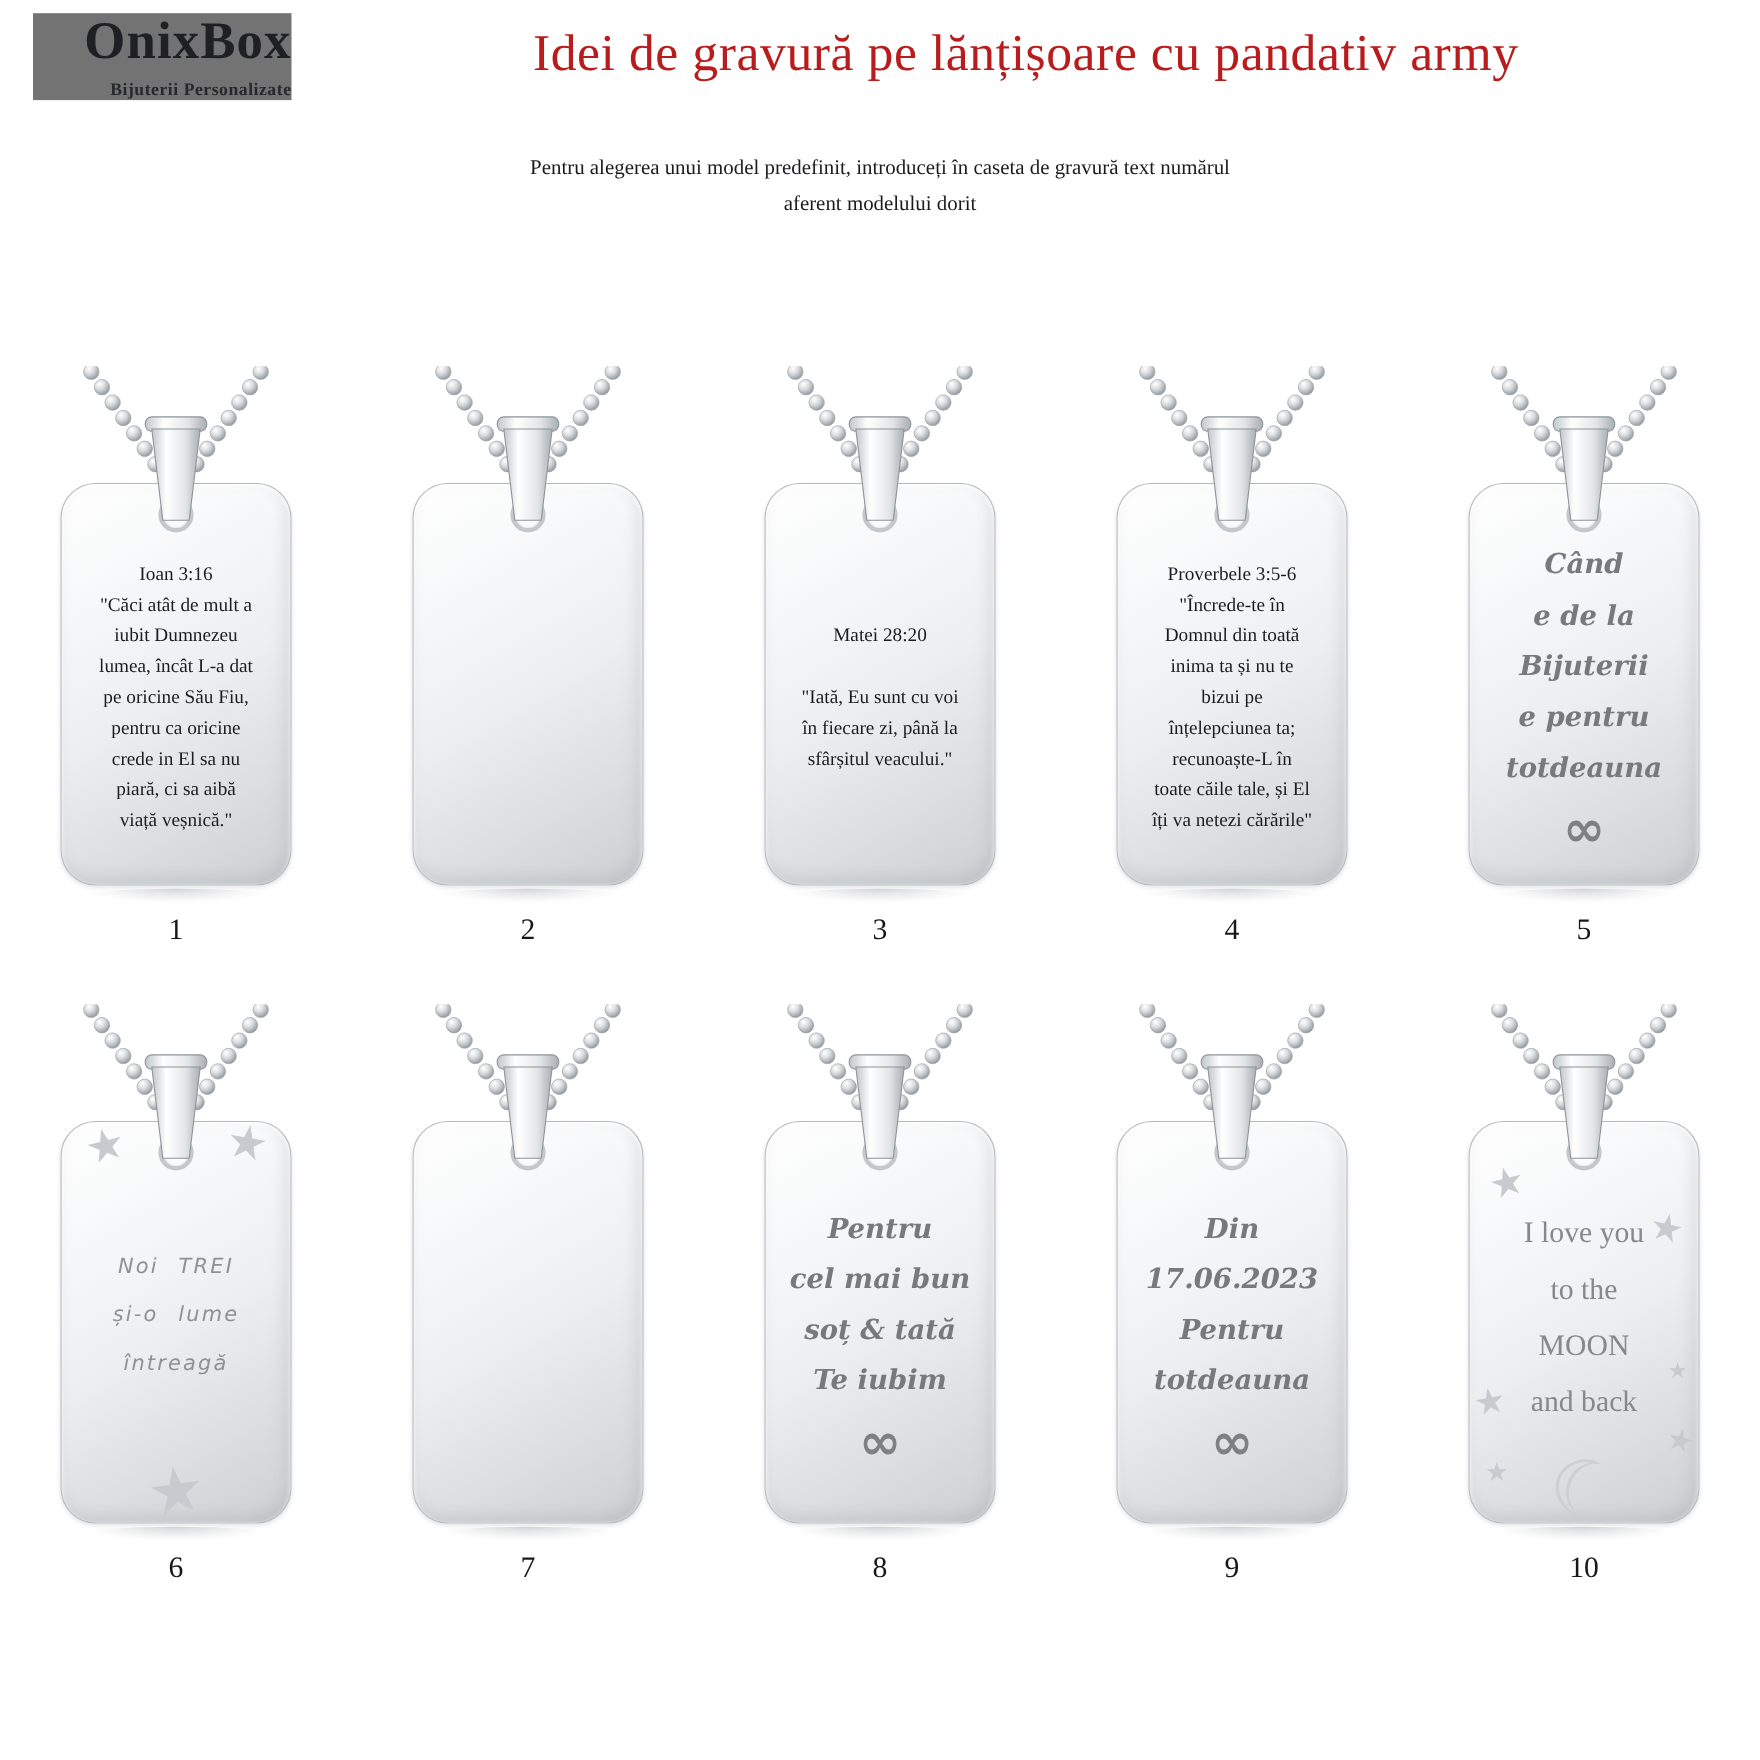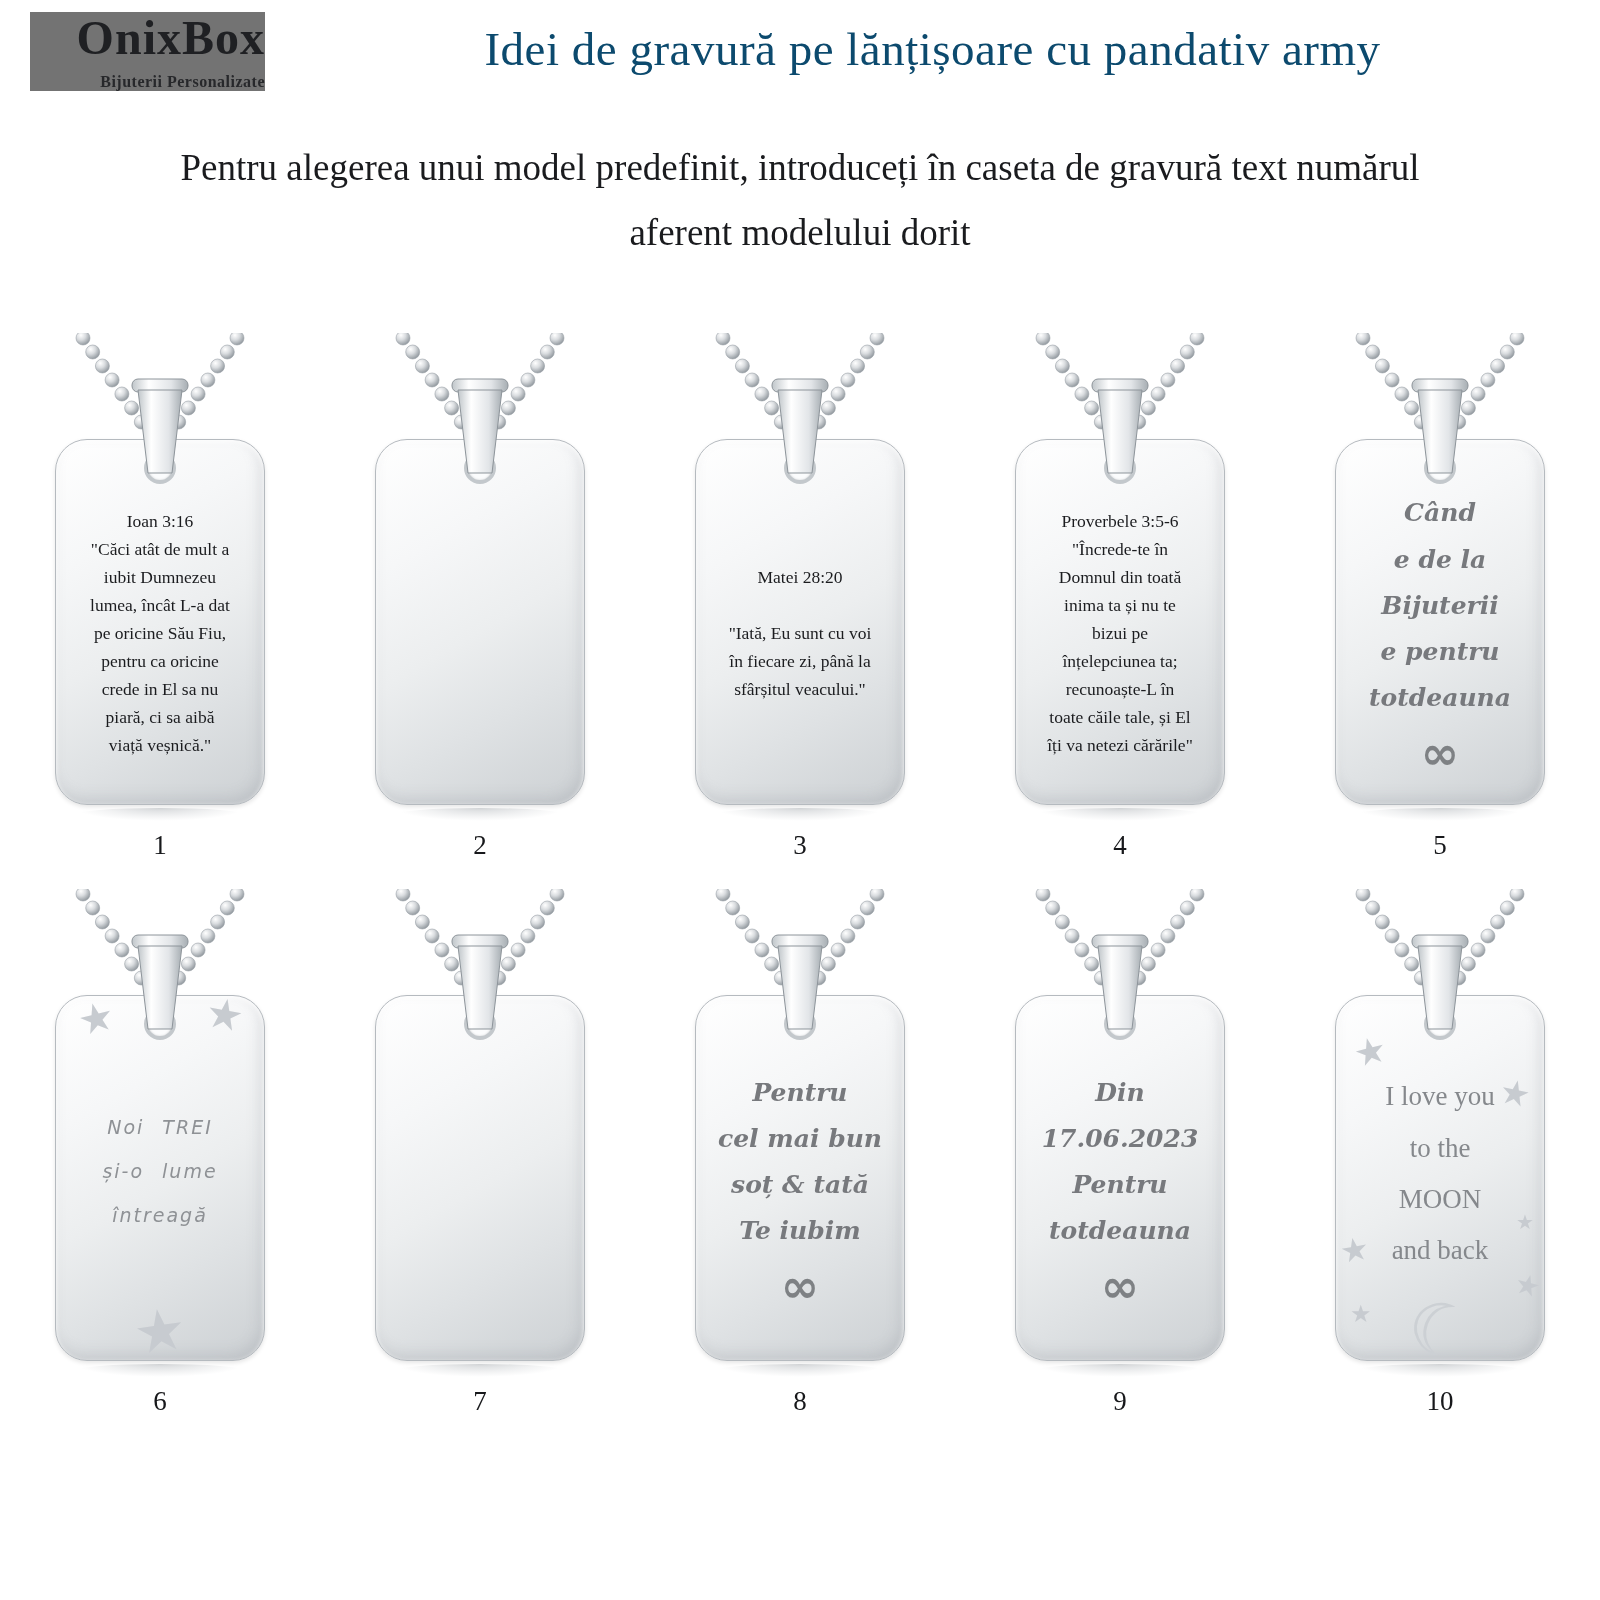--- a/index.html
+++ b/index.html
@@ -5,26 +5,26 @@
   html,body{margin:0;padding:0;}
   body{
     width:1600px;height:1600px;overflow:hidden;position:relative;
     background:#ffffff;font-family:"Liberation Serif",serif;
   }
   
   .logo{position:absolute;left:30px;top:12px;width:235px;text-align:right;background:#737373;}
   .logo-name{font-family:"Liberation Serif",serif;font-weight:bold;font-size:48px;color:#1f2023;letter-spacing:1px;line-height:1.1;}
   .logo-tagline{font-family:"Liberation Serif",serif;font-weight:bold;font-size:16px;color:#27282b;margin-top:8px;letter-spacing:0.5px;}
   .title{position:absolute;left:290px;right:25px;top:22px;margin:0;text-align:center;
-    font-weight:normal;font-size:47px;color:#0c4a6e;letter-spacing:0.5px;}
+    font-weight:normal;font-size:47px;color:#b91c1c;letter-spacing:0.5px;}
   .subtitle{position:absolute;top:136px;left:0;width:100%;margin:0;text-align:center;
-    font-size:37px;color:#1a1b1e;line-height:1.75;}
+    font-size:19px;color:#1a1b1e;line-height:1.75;}
   
   .tags-grid{position:absolute;top:333px;left:0;width:1600px;display:grid;
-    grid-template-columns:repeat(5,320px);row-gap:28px;}
+    grid-template-columns:repeat(5,320px);row-gap:52px;}
   .cell{display:flex;flex-direction:column;align-items:center;}
   .chain-svg{position:relative;z-index:2;display:block;}
   .plate{width:208px;height:364px;margin-top:-44px;position:relative;z-index:1;border-radius:32px;
     background:linear-gradient(150deg,#ffffff 0%,#f6f7f8 28%,#eceeef 52%,#dfe2e4 72%,#ccd0d3 100%);
     border:1px solid #b5babf;
     box-shadow:inset 0 2px 5px rgba(255,255,255,0.9), inset -4px -6px 14px rgba(130,138,145,0.22), 0 2px 4px rgba(0,0,0,0.10);}
   .hole{position:absolute;top:12px;left:50%;transform:translateX(-50%);width:24px;height:24px;border-radius:50%;
     background:#fbfcfd;border:4px solid #c3c8cc;box-shadow:inset 0 1px 3px rgba(0,0,0,0.28);}
   .engraving{position:absolute;left:10px;right:10px;top:46px;bottom:24px;z-index:3;
     display:flex;flex-direction:column;justify-content:center;align-items:center;text-align:center;}

